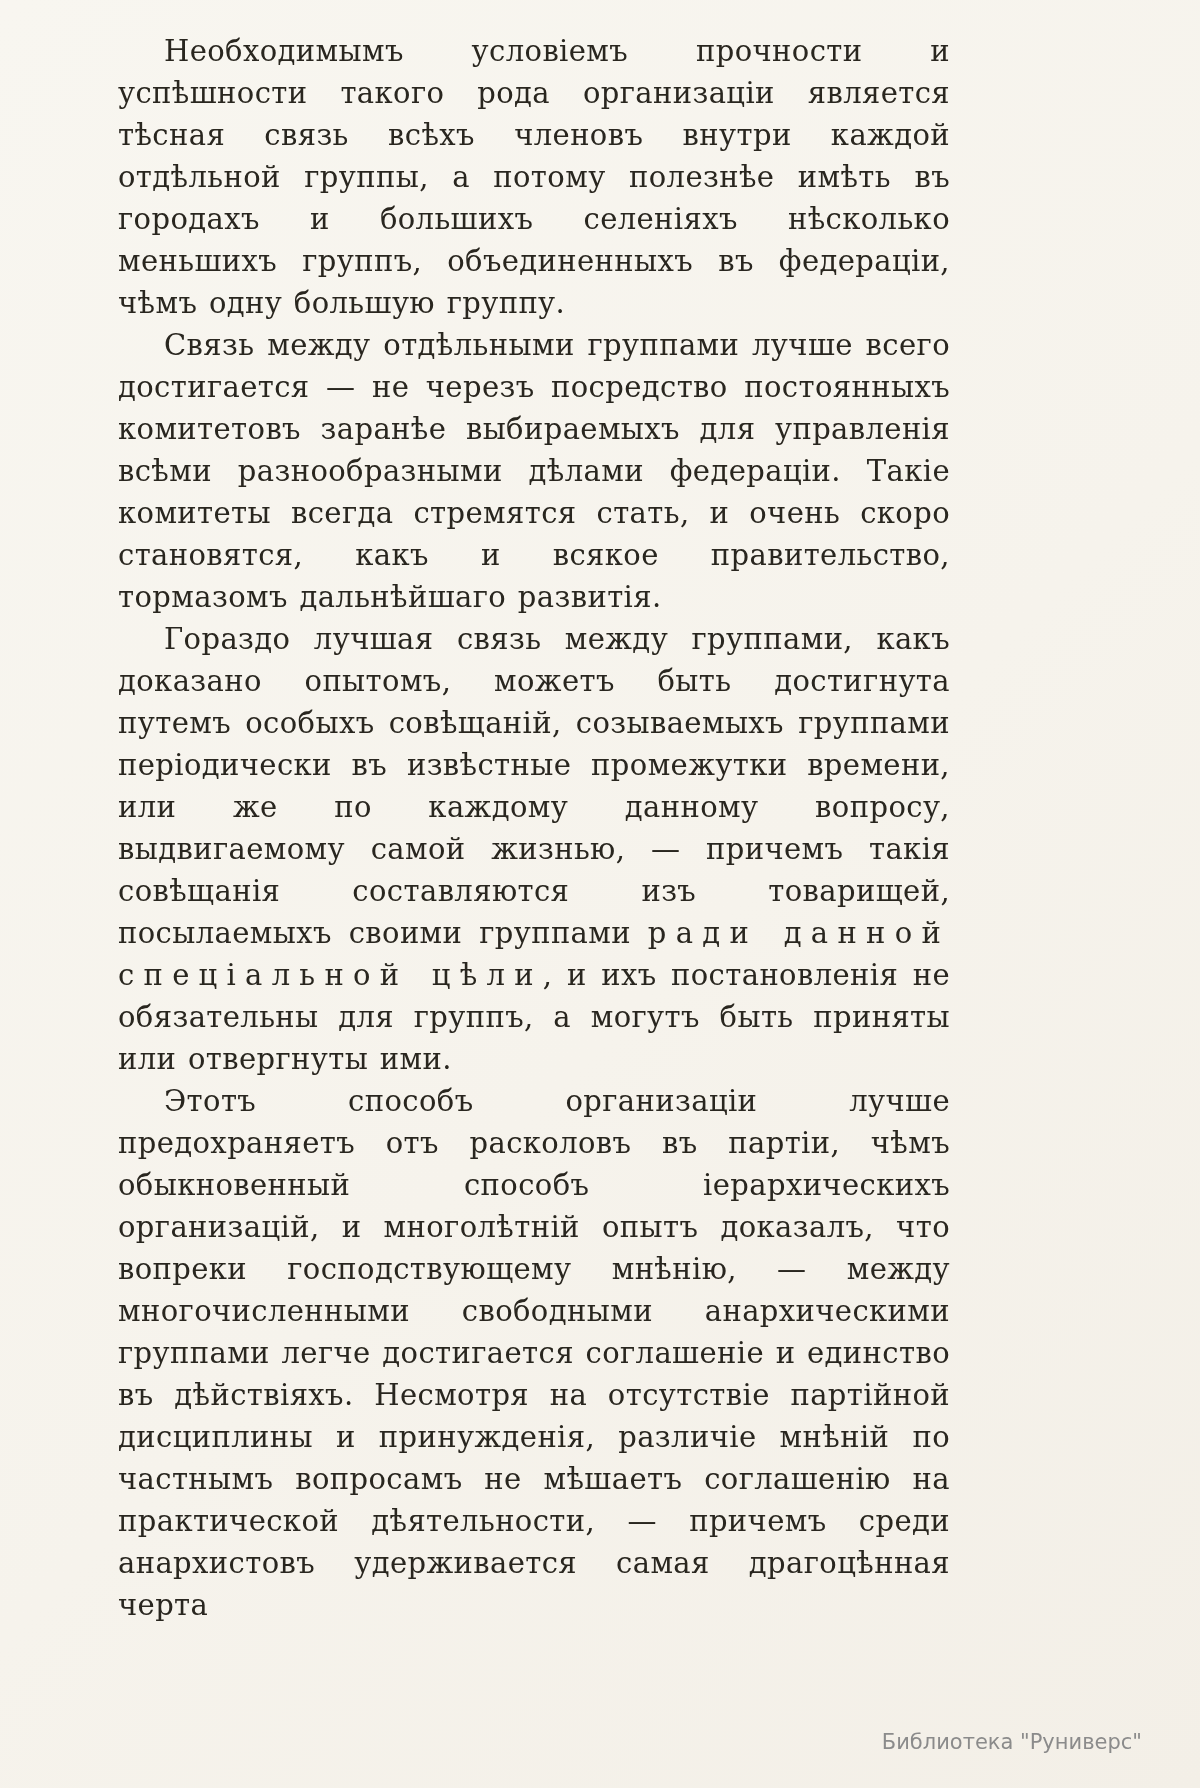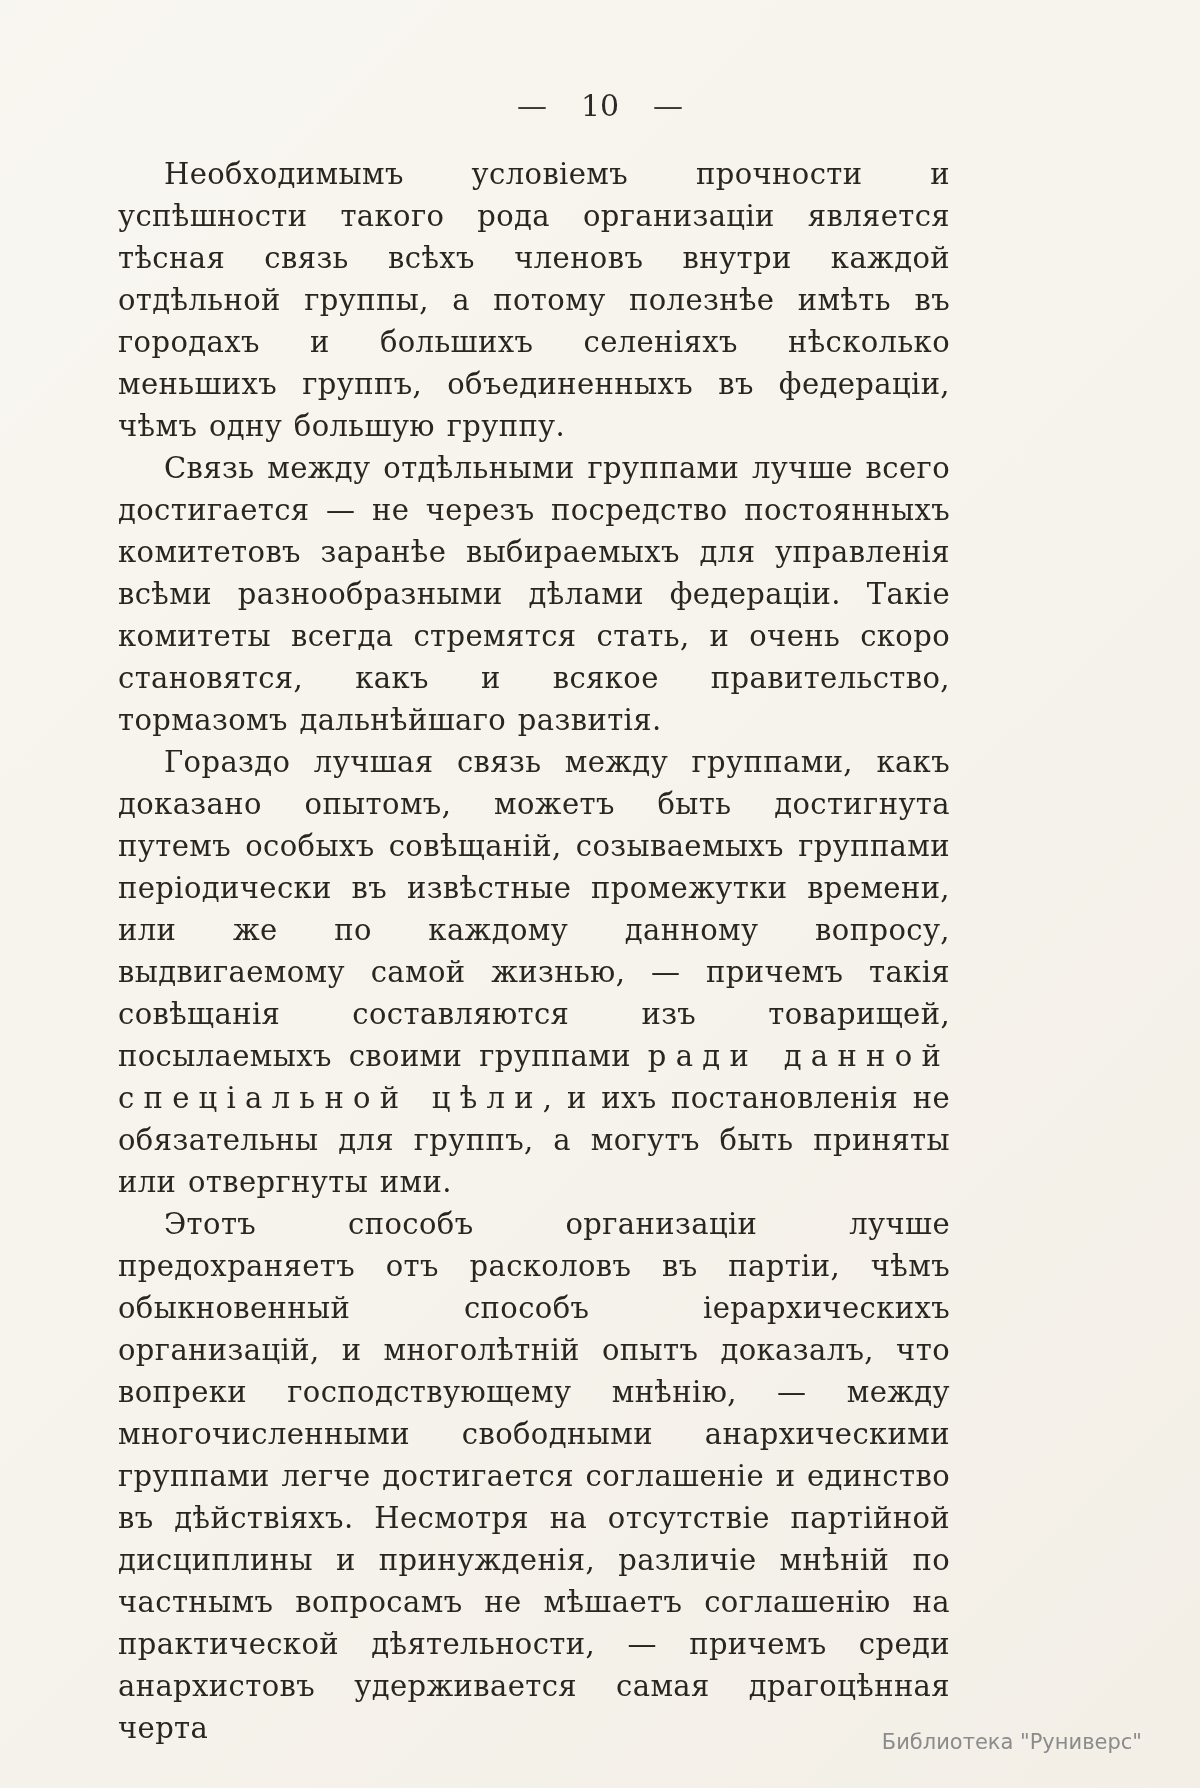--- a/index.html
+++ b/index.html
@@ -53,23 +53,20 @@
     font-family: "DejaVu Sans", sans-serif;
     font-size: 21px;
     color: #8b8b8b;
   }
 </style>
 </head>
 <body>
 
 <div class="page">
 
-  <div class="page-number">
-    <span class="dash">—</span><span>10</span><span class="dash">—</span>
-  </div>
 
   <div class="text-block">
       <p><span>Необходимымъ условіемъ прочности и успѣшности такого рода организаціи является тѣсная связь всѣхъ членовъ внутри каждой отдѣльной группы, а потому полезнѣе имѣть въ городахъ и большихъ селеніяхъ нѣсколько меньшихъ группъ, объединенныхъ въ федераціи, чѣмъ одну большую группу.</span></p>
       <p><span>Связь между отдѣльными группами лучше всего достигается — не черезъ посредство постоянныхъ комитетовъ заранѣе выбираемыхъ для управленія всѣми разнообразными дѣлами федераціи. Такіе комитеты всегда стремятся стать, и очень скоро становятся, какъ и всякое правительство, тормазомъ дальнѣйшаго развитія.</span></p>
       <p><span>Гораздо лучшая связь между группами, какъ доказано опытомъ, можетъ быть достигнута путемъ особыхъ совѣщаній, созываемыхъ группами періодически въ извѣстные промежутки времени, или же по каждому данному вопросу, выдвигаемому самой жизнью, — причемъ такія совѣщанія составляются изъ товарищей, посылаемыхъ своими группами </span><span class="spaced">ради данной спеціальной цѣли</span><span>, и ихъ постановленія не обязательны для группъ, а могутъ быть приняты или отвергнуты ими.</span></p>
       <p><span>Этотъ способъ организаціи лучше предохраняетъ отъ расколовъ въ партіи, чѣмъ обыкновенный способъ іерархическихъ организацій, и многолѣтній опытъ доказалъ, что вопреки господствующему мнѣнію, — между многочисленными свободными анархическими группами легче достигается соглашеніе и единство въ дѣйствіяхъ. Несмотря на отсутствіе партійной дисциплины и принужденія, различіе мнѣній по частнымъ вопросамъ не мѣшаетъ соглашенію на практической дѣятельности, — причемъ среди анархистовъ удерживается самая драгоцѣнная черта</span></p>
     </div>
 
   <div class="watermark">Библиотека "Руниверс"</div>
 

